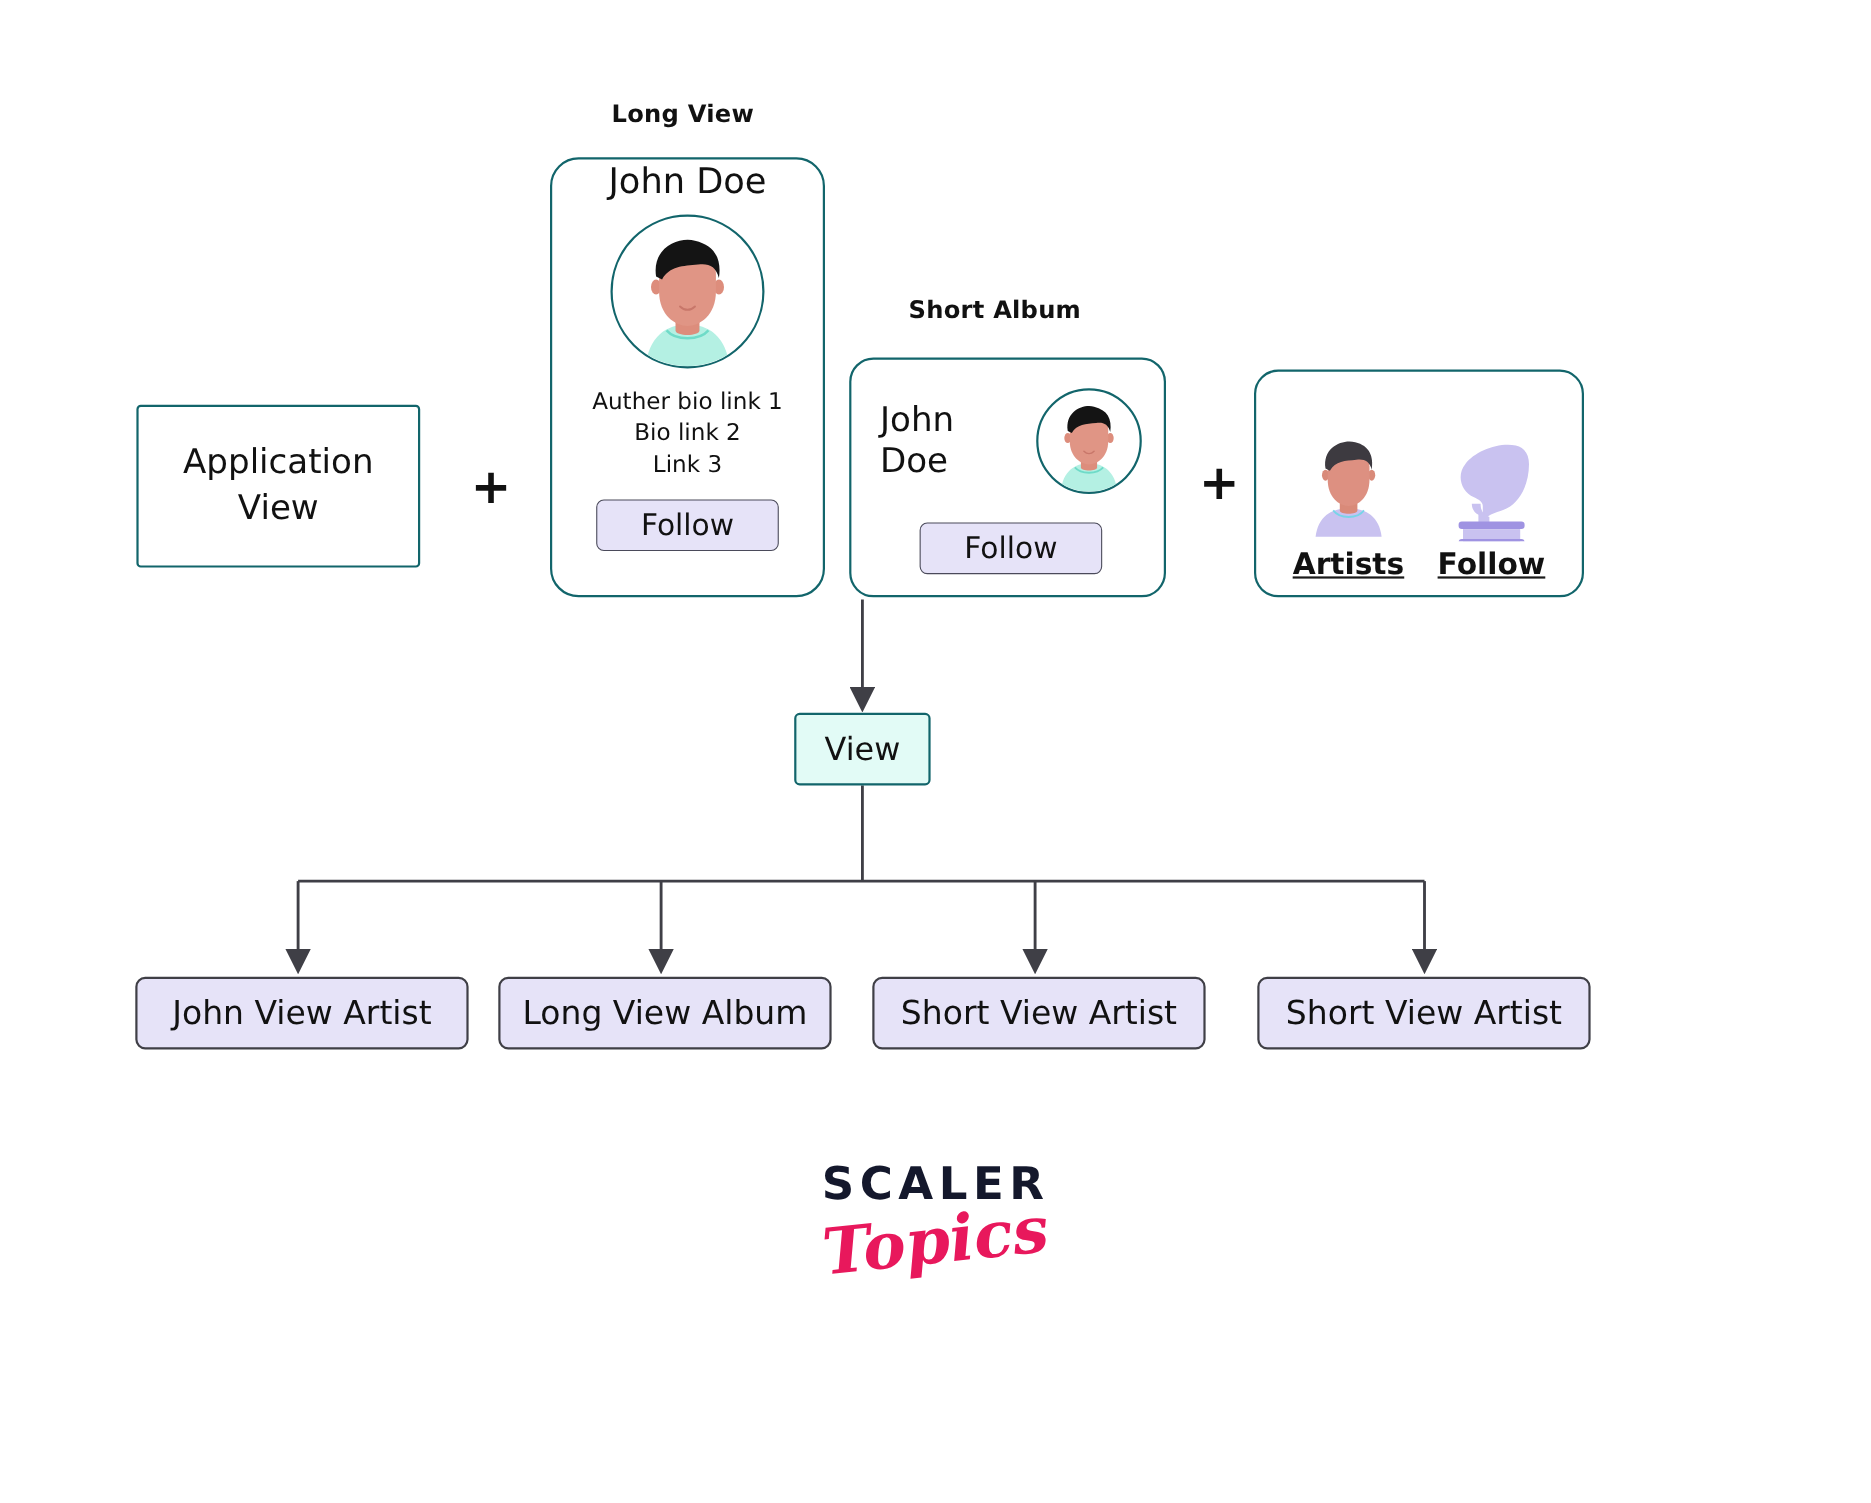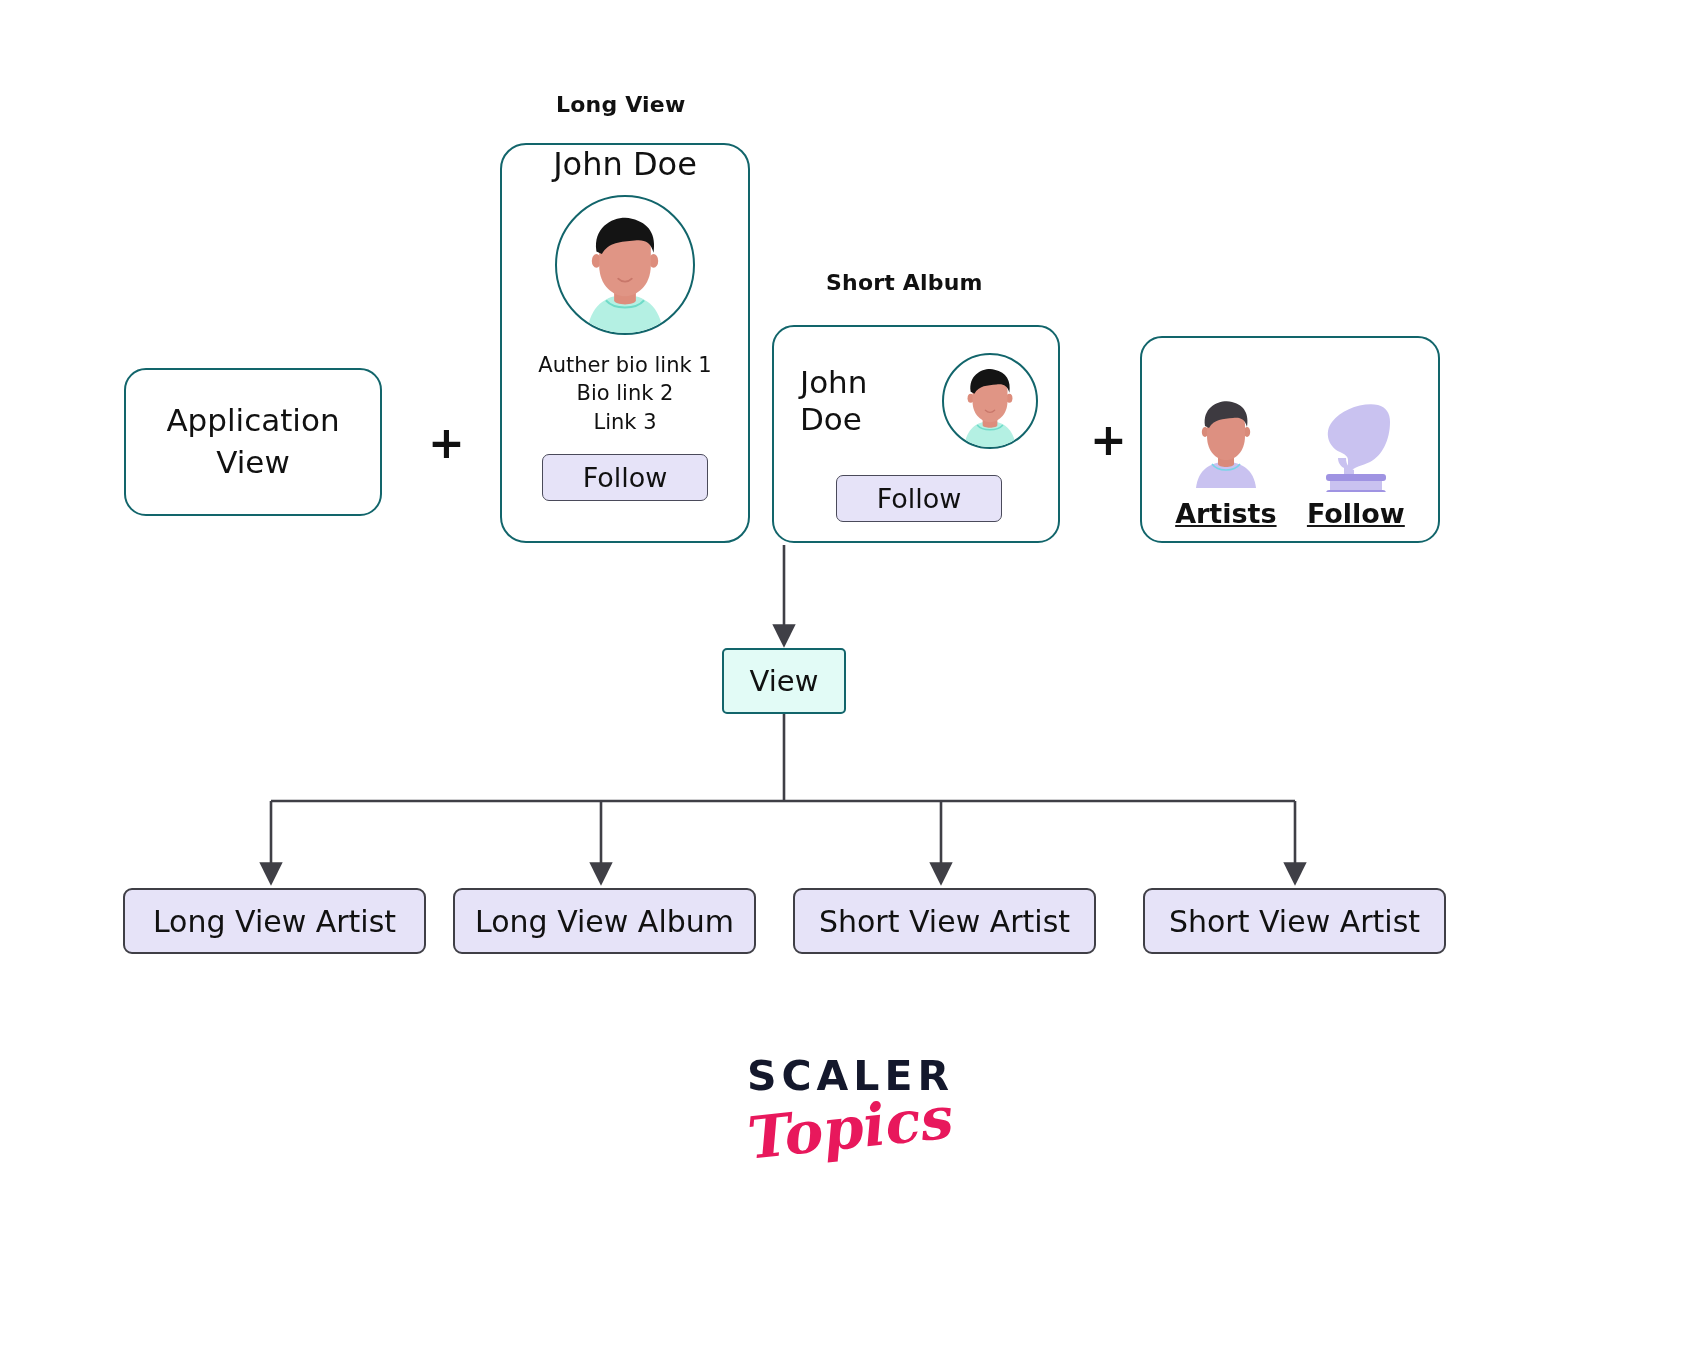--- a/index.html
+++ b/index.html
@@ -25,21 +25,21 @@
     font-size: 22px;
     color: #111111;
     letter-spacing: .2px;
     white-space: nowrap;
   }
 
   
   .teal-card {
     box-sizing: border-box;
     border: 2.5px solid #12656b;
-    border-radius: 22px;
+    border-radius: 4px;
     background: #ffffff;
   }
 
   
   #application-view {
     left: 124px;
     top: 368px;
     width: 258px;
     height: 148px;
     display: flex;
@@ -370,21 +370,21 @@
       <rect x="22" y="85" width="52" height="13" fill="#c9c2f0"></rect>
 
       <rect x="18" y="94" width="60" height="7" rx="3" fill="#9f93e2"></rect>
     </svg>
     <div class="aa-label">Follow</div>
   </div>
 </div>
 
 <div class="abs" id="view-node">View</div>
 
-<div class="abs result-node" id="result-0">Long View Artist</div>
+<div class="abs result-node" id="result-0">John View Artist</div>
 <div class="abs result-node" id="result-1">Long View Album</div>
 <div class="abs result-node" id="result-2">Short View Artist</div>
 <div class="abs result-node" id="result-3">Short View Artist</div>
 
 <div class="abs" id="logo">
   <span id="logo-scaler">SCALER</span>
   <span id="logo-topics">Topics</span>
 </div>
 
 </body></html>

